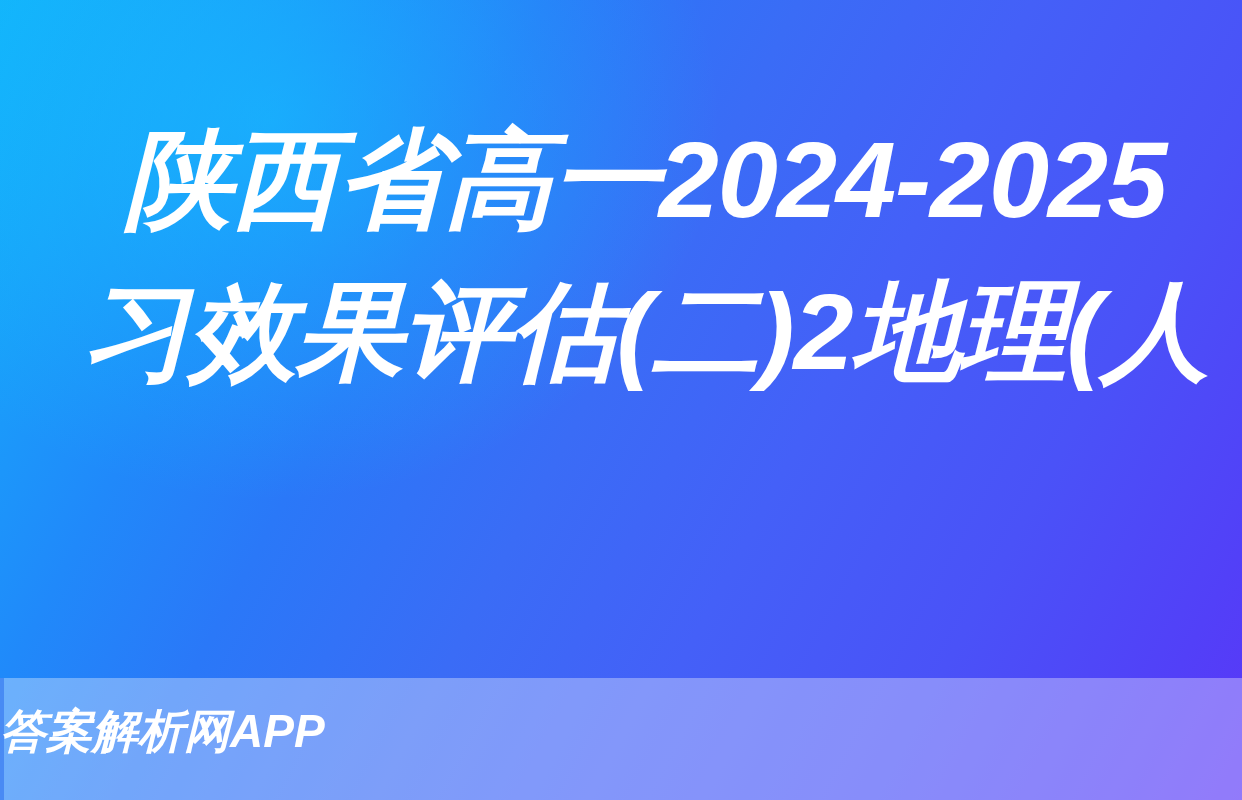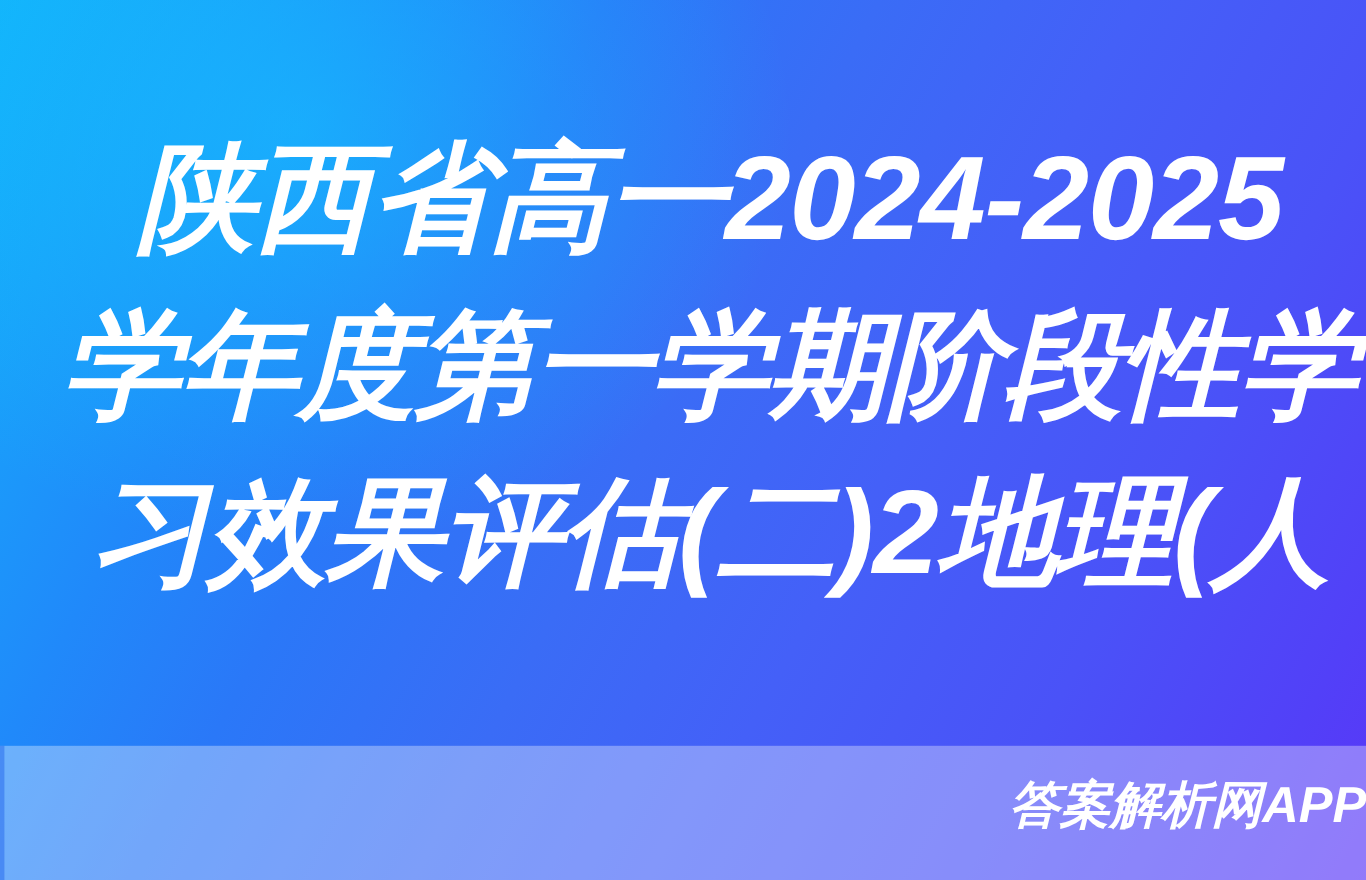--- a/index.html
+++ b/index.html
@@ -83,41 +83,40 @@
     height: 122px;
     background: rgba(28, 96, 235, 0.45);
     z-index: 5;
   }
 
   .watermark {
     position: absolute;
     left: 0;
     top: 700px;
     width: 1242px;
-    text-align: right;
+    text-align: left;
     color: #ffffff;
     font-size: 46px;
     line-height: 62px;
     font-weight: bold;
     font-style: italic;
     letter-spacing: 0px;
     white-space: nowrap;
     z-index: 6;
   }
 </style>
 </head>
 <body>
 
 <div id="poster">
 
   <div class="bloom"></div>
 
   <div class="title-block">
     <span class="title-line">陕西省高一2024-2025</span>
-    <span class="title-line">学年度第一学期阶段性学</span>
     <span class="title-line">习效果评估(二)2地理(人</span>
   </div>
 
   <div class="bottom-band">
     <div class="band-edge"></div>
   </div>
 
   <div class="watermark">答案解析网APP</div>
 
 </div>

